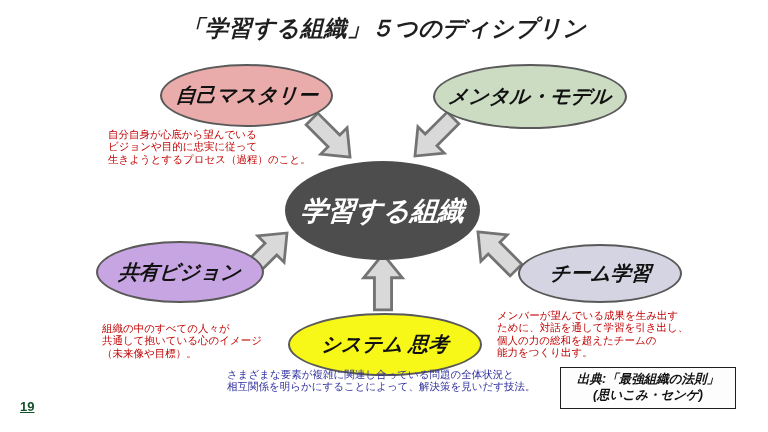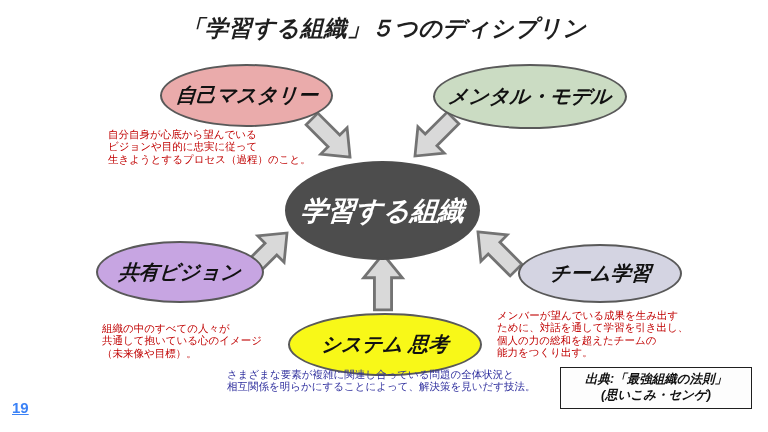--- a/index.html
+++ b/index.html
@@ -54,40 +54,40 @@
     white-space: pre-line;
     letter-spacing: 0px;
   }
   .arrow {
     position: absolute;
     overflow: visible;
   }
   .source-box {
     position: absolute;
     left: 560px; top: 367px;
-    width: 192px; height: 42px;
+    width: 176px; height: 42px;
     border: 1.5px solid #1f1f1f;
     background: #fdfdfd;
     box-sizing: border-box;
     display: flex;
     flex-direction: column;
     align-items: center;
     justify-content: center;
     font-size: 12.5px;
     font-weight: bold;
     font-style: italic;
     color: #111;
     line-height: 1.25;
   }
   .page-number {
     position: absolute;
-    left: 12px; top: 399px;
-    font-size: 15px;
+    left: 20px; top: 399px;
+    font-size: 13px;
     font-weight: bold;
-    color: #3b82f6;
+    color: #14532d;
     text-decoration: underline;
   }
 </style>
 </head>
 <body>
 
 <div class="slide">
 
   <div class="title">「学習する組織」５つのディシプリン</div>
 

